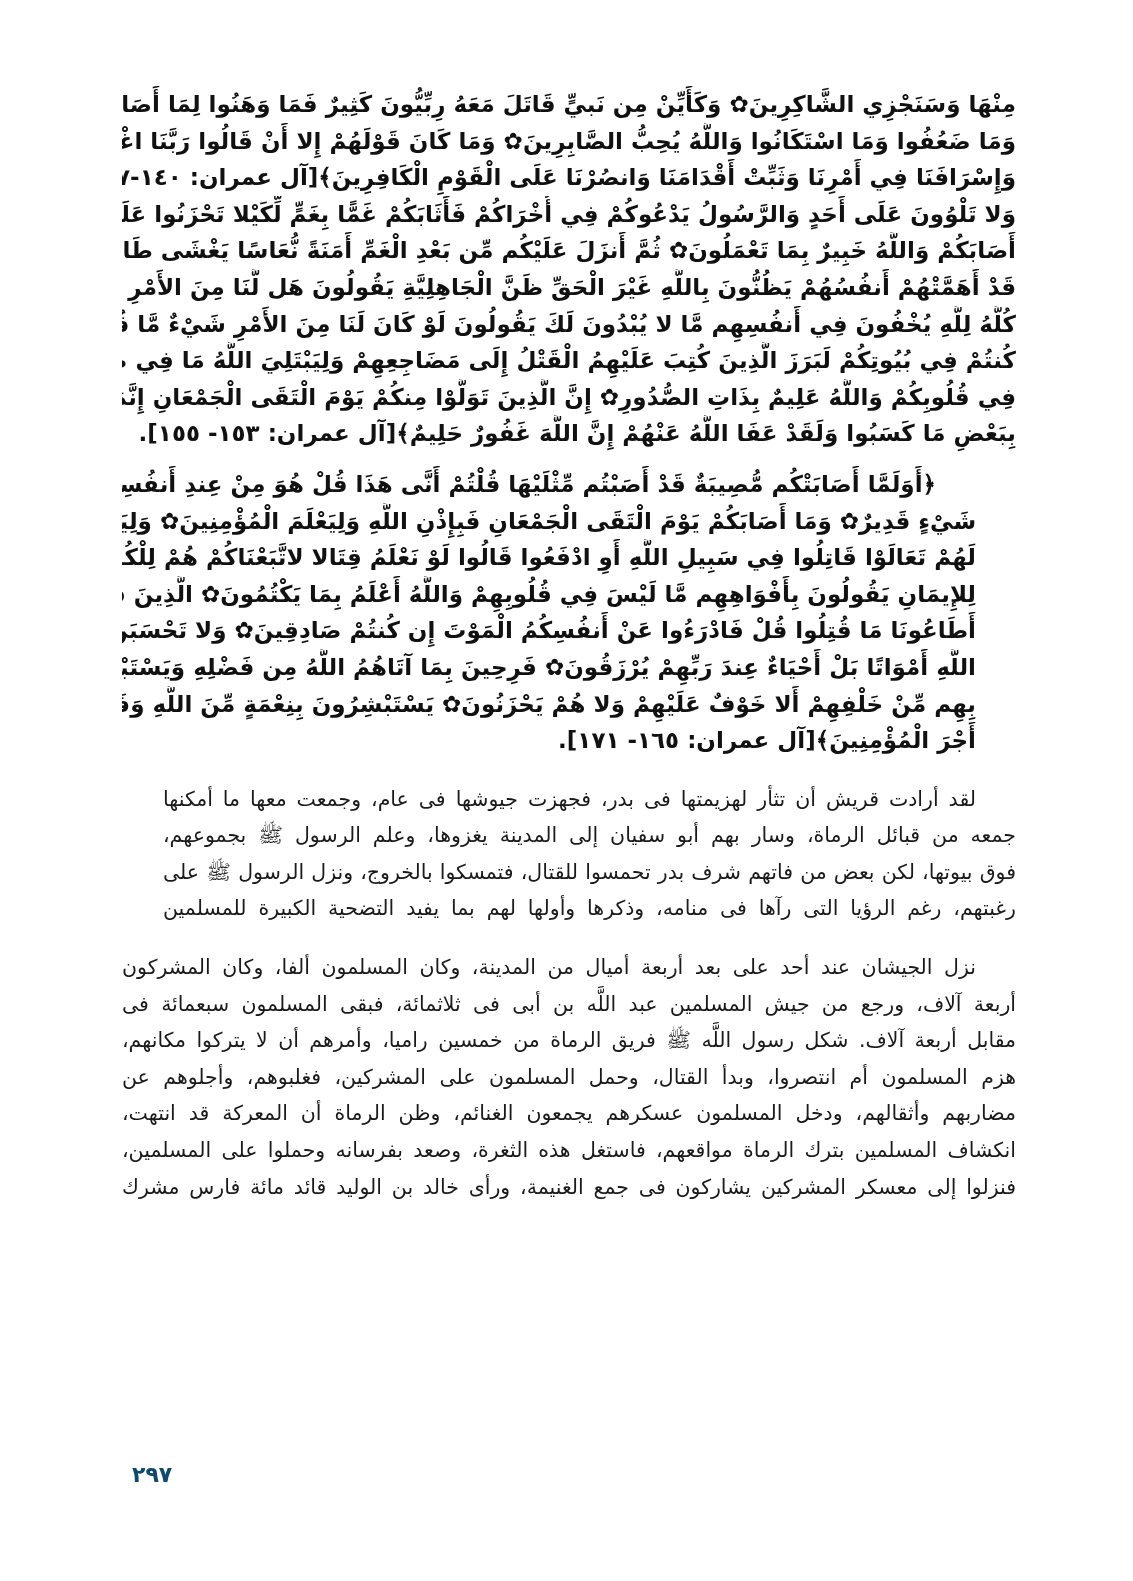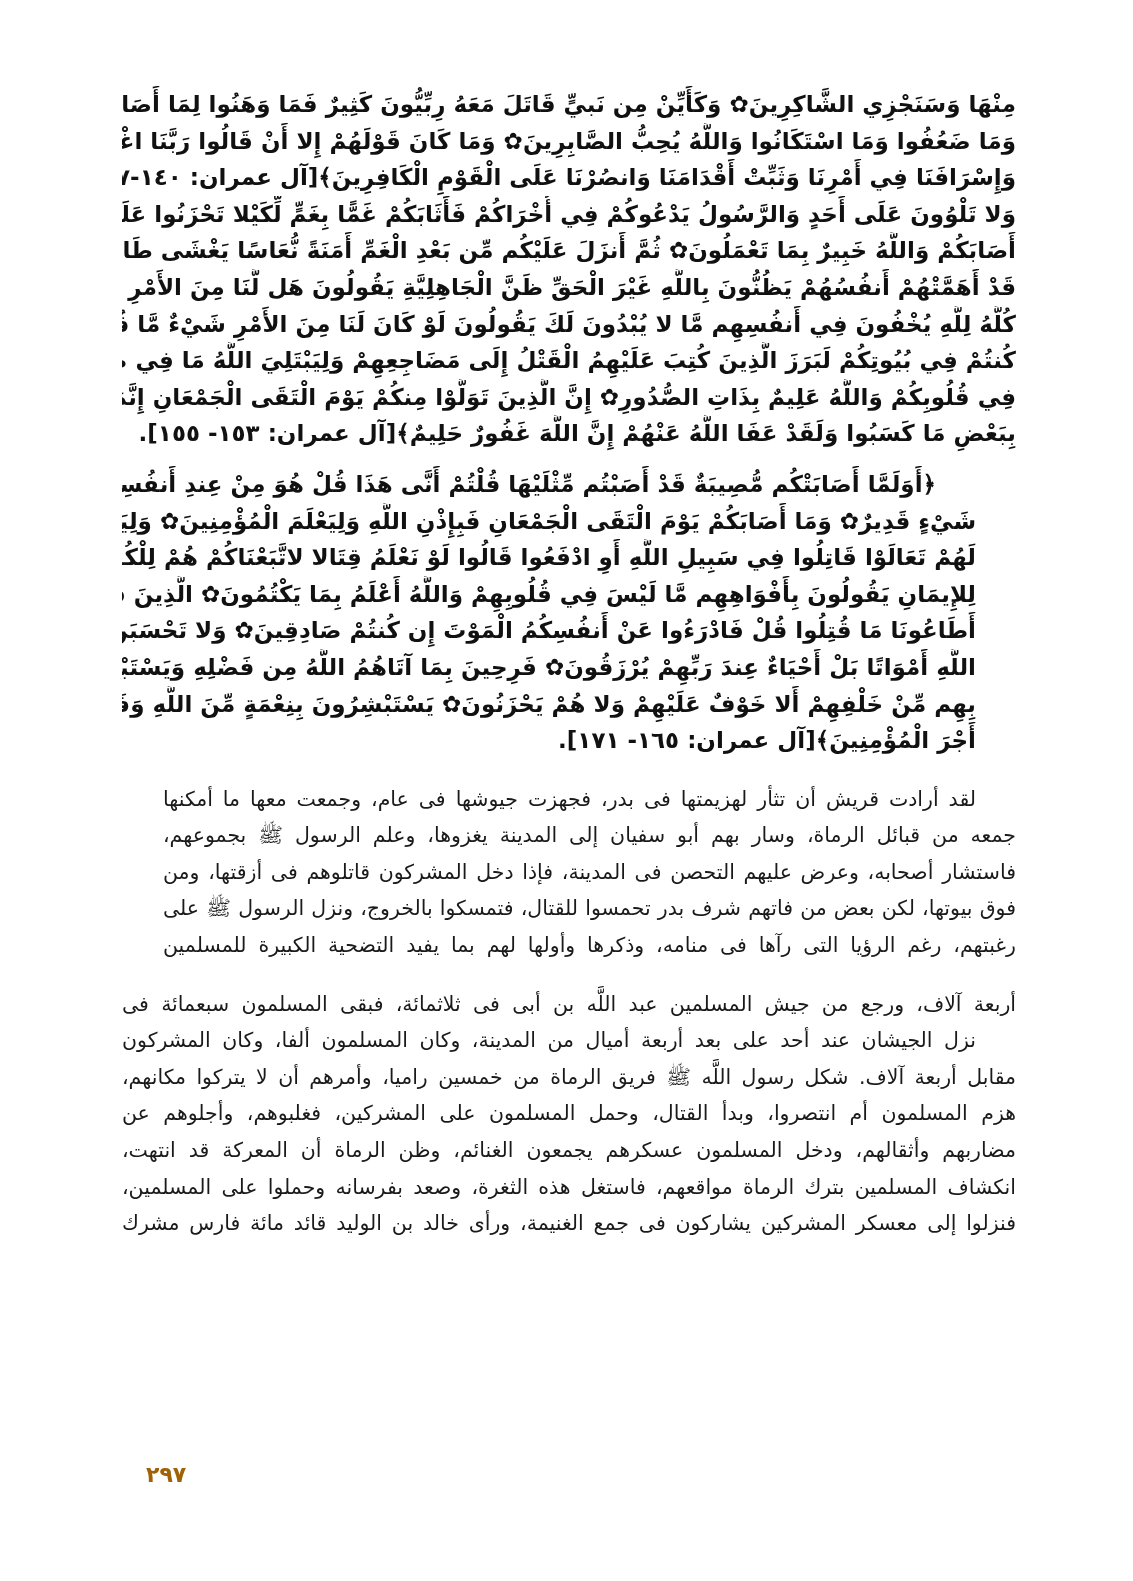--- a/index.html
+++ b/index.html
@@ -33,21 +33,21 @@
   }
   .q-block-1 { margin-top: 0; }
   .q-block-2 { margin-top: 14px; text-indent: 40px; }
   .p-block-1 { margin-top: 22px; margin-left: 41px; }
   .p-block-2 { margin-top: 22px; }
   .line { display: block; white-space: nowrap; overflow: hidden; text-align: justify; text-align-last: justify; }
   .line.last { text-align-last: right; }
   .page-number {
     position: absolute; left: 132px; top: 1462px;
     font-family: "DejaVu Sans", sans-serif; font-weight: bold; font-size: 22px;
-    direction: rtl; letter-spacing: 6px; color: #a16207; margin-left: 14px;
+    direction: rtl; letter-spacing: 6px; color: #0c4a6e;
   }
 </style>
 </head>
 <body>
 
 <div class="page">
   <div class="text-block">
 
     <div class="quran q-block-1">
       <span class="line">مِنْهَا وَسَنَجْزِي الشَّاكِرِينَ✿ وَكَأَيِّنْ مِن نَبيٍّ قَاتَلَ مَعَهُ رِبِّيُّونَ كَثِيرٌ فَمَا وَهَنُوا لِمَا أَصَابَهُمْ فِي سَبِيلِ اللَّهِ</span>
@@ -69,28 +69,27 @@
       <span class="line">لِلإِيمَانِ يَقُولُونَ بِأَفْوَاهِهِم مَّا لَيْسَ فِي قُلُوبِهِمْ وَاللَّهُ أَعْلَمُ بِمَا يَكْتُمُونَ✿ الَّذِينَ قَالُوا لإِخْوَانِهِمْ وَقَعَدُوا لَوْ</span>
       <span class="line">أَطَاعُونَا مَا قُتِلُوا قُلْ فَادْرَءُوا عَنْ أَنفُسِكُمُ الْمَوْتَ إِن كُنتُمْ صَادِقِينَ✿ وَلا تَحْسَبَنَّ الَّذِينَ قُتِلُوا فِي سَبِيلِ</span>
       <span class="line">اللَّهِ أَمْوَاتًا بَلْ أَحْيَاءٌ عِندَ رَبِّهِمْ يُرْزَقُونَ✿ فَرِحِينَ بِمَا آتَاهُمُ اللَّهُ مِن فَضْلِهِ وَيَسْتَبْشِرُونَ بِالَّذِينَ لَمْ يَلْحَقُوا</span>
       <span class="line">بِهِم مِّنْ خَلْفِهِمْ أَلا خَوْفٌ عَلَيْهِمْ وَلا هُمْ يَحْزَنُونَ✿ يَسْتَبْشِرُونَ بِنِعْمَةٍ مِّنَ اللَّهِ وَفَضْلٍ وَأَنَّ اللَّهَ لا يُضِيعُ</span>
       <span class="line last">أَجْرَ الْمُؤْمِنِينَ﴾[آل عمران: ١٦٥- ١٧١].</span>
     </div>
 
     <div class="prose p-block-1" style="text-indent:0">
       <span class="line" style="padding-right:40px">لقد أرادت قريش أن تثأر لهزيمتها فى بدر، فجهزت جيوشها فى عام، وجمعت معها ما أمكنها</span>
       <span class="line">جمعه من قبائل الرماة، وسار بهم أبو سفيان إلى المدينة يغزوها، وعلم الرسول ﷺ بجموعهم،</span>
-      <span class="line">فاستشار أصحابه، وعرض عليهم التحصن فى المدينة، فإذا دخل المشركون قاتلوهم فى أزقتها، ومن</span>
       <span class="line">فوق بيوتها، لكن بعض من فاتهم شرف بدر تحمسوا للقتال، فتمسكوا بالخروج، ونزل الرسول ﷺ على</span>
       <span class="line">رغبتهم، رغم الرؤيا التى رآها فى منامه، وذكرها وأولها لهم بما يفيد التضحية الكبيرة للمسلمين</span>
     </div>
 
     <div class="prose p-block-2" style="text-indent:0">
+      <span class="line" style="padding-right:40px">نزل الجيشان عند أحد على بعد أربعة أميال من المدينة، وكان المسلمون ألفا، وكان المشركون</span>
       <span class="line">أربعة آلاف، ورجع من جيش المسلمين عبد اللَّه بن أبى فى ثلاثمائة، فبقى المسلمون سبعمائة فى</span>
-      <span class="line" style="padding-right:40px">نزل الجيشان عند أحد على بعد أربعة أميال من المدينة، وكان المسلمون ألفا، وكان المشركون</span>
       <span class="line">مقابل أربعة آلاف. شكل رسول اللَّه ﷺ فريق الرماة من خمسين راميا، وأمرهم أن لا يتركوا مكانهم،</span>
       <span class="line">هزم المسلمون أم انتصروا، وبدأ القتال، وحمل المسلمون على المشركين، فغلبوهم، وأجلوهم عن</span>
       <span class="line">مضاربهم وأثقالهم، ودخل المسلمون عسكرهم يجمعون الغنائم، وظن الرماة أن المعركة قد انتهت،</span>
       <span class="line">انكشاف المسلمين بترك الرماة مواقعهم، فاستغل هذه الثغرة، وصعد بفرسانه وحملوا على المسلمين،</span>
       <span class="line">فنزلوا إلى معسكر المشركين يشاركون فى جمع الغنيمة، ورأى خالد بن الوليد قائد مائة فارس مشرك</span>
     </div>
 
   </div>
 
   <div class="page-number">٢٩٧</div>

